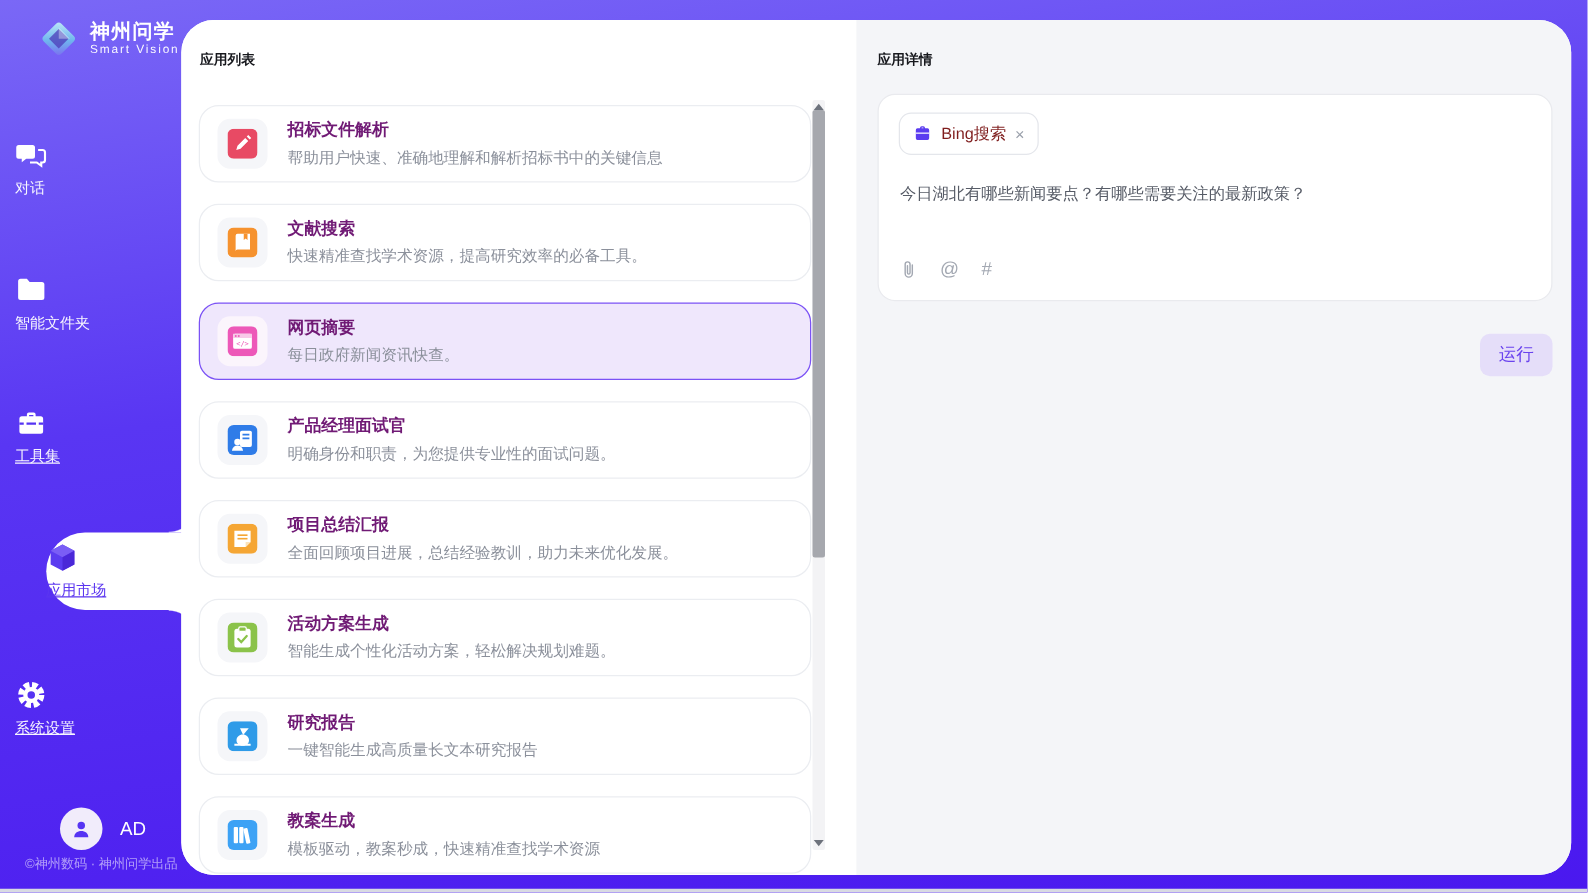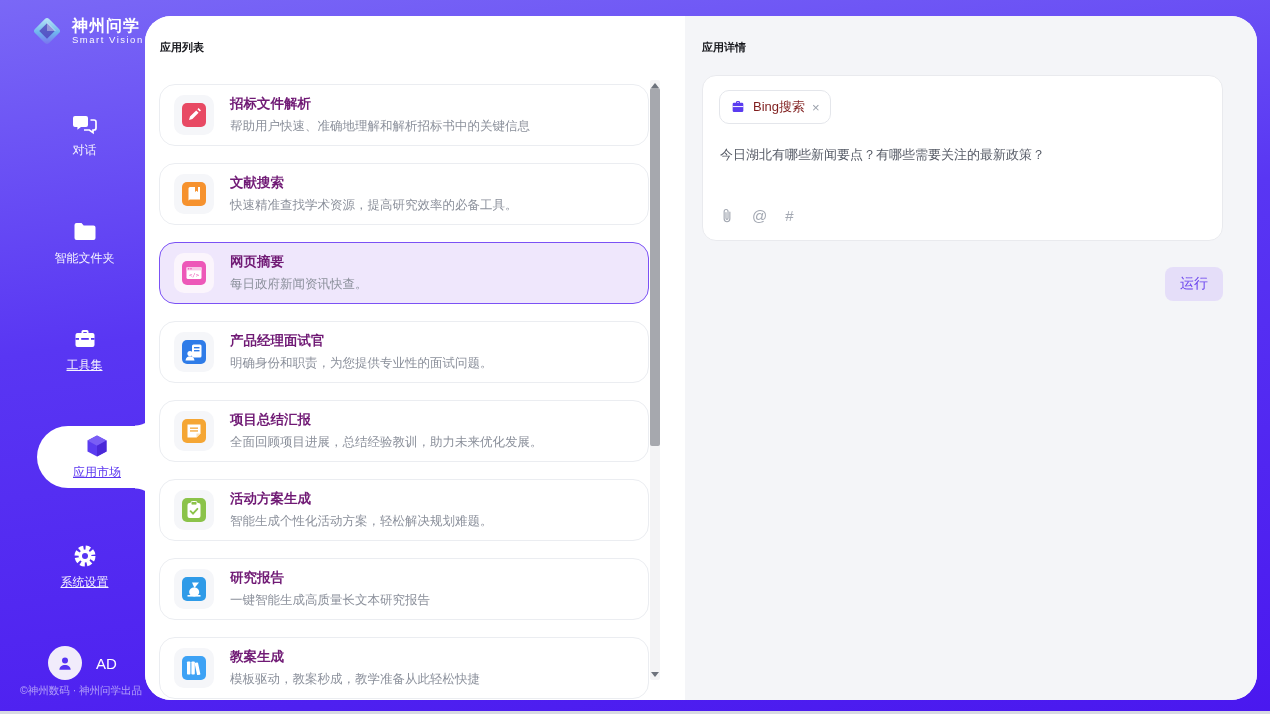--- a/index.html
+++ b/index.html
@@ -12,21 +12,21 @@
   body::after { content:""; position:absolute; left:0; right:0; bottom:0; height:3px; background:#d8dae2; }
 
   
   .sidebar { position:absolute; left:12px; top:0; width:145px; height:660px; color:#fff; }
   .brand { position:absolute; left:18px; top:14px; display:flex; align-items:center; gap:8px; }
   .brand-txt { display:flex; flex-direction:column; line-height:1.1; }
   .brand-name { font-size:16px; font-weight:bold; letter-spacing:1px; }
   .brand-sub { font-size:9.5px; letter-spacing:1.5px; opacity:.95; }
 
   .nav-item { position:absolute; left:0; width:145px; height:58px; display:flex; flex-direction:column;
-              align-items:center; justify-content:center; gap:5px; cursor:pointer; }
+              justify-content:center; gap:5px; cursor:pointer; }
   .nav-item .nav-ic { width:26px; height:26px; display:flex; align-items:center; justify-content:center; }
   .nav-item .nav-label { font-size:12px; color:rgba(255,255,255,.95); }
   .nav-item .nav-label.u { text-decoration:underline; }
 
   .nav-item.active { left:25px; width:120px; height:62px; background:#fff; border-radius:31px 0 0 31px; }
   .nav-item.active::before, .nav-item.active::after {
     content:""; position:absolute; right:0; width:22px; height:22px;
   }
   .nav-item.active::before { top:-22px; background:radial-gradient(circle 22px at 0 0, rgba(0,0,0,0) 21px, #fff 22px); }
   .nav-item.active::after  { bottom:-22px; background:radial-gradient(circle 22px at 0 100%, rgba(0,0,0,0) 21px, #fff 22px); }
@@ -55,21 +55,21 @@
   .app-txt { display:flex; flex-direction:column; gap:5px; min-width:0; }
   .app-title { font-size:13.5px; font-weight:bold; color:#701a75; }
   .app-desc { font-size:12.5px; color:#8b909b; white-space:nowrap; }
 
   .scrollbar { position:absolute; right:25px; top:64px; bottom:20px; width:10px; background:#f3f3f5; border-radius:2px; }
   .sb-thumb { position:absolute; left:0; top:8px; width:10px; height:358px; background:#a6a8ae; border-radius:2px; }
   .sb-arrow { position:absolute; left:1px; width:0; height:0; border-left:4px solid transparent; border-right:4px solid transparent; }
   .sb-up { top:3px; border-bottom:5px solid #6d727c; }
   .sb-down { bottom:3px; border-top:5px solid #6d727c; }
 
-  .detail-panel { flex:1; background:#f4f5f8; padding:24px 34px 0 17px; display:flex; flex-direction:column; }
+  .detail-panel { flex:1; background:#f4f5f8; padding:24px 15px 0 17px; display:flex; flex-direction:column; }
   .detail-card { margin-top:20px; height:166px; background:#fff; border:1px solid #e9eaee; border-radius:14px;
                  position:relative; }
   .chip { position:absolute; left:16px; top:14px; display:inline-flex; align-items:center; gap:7px;
           border:1px solid #e4e6eb; border-radius:10px; padding:7px 10px; background:#fff; }
   .chip-label { font-size:13px; color:#7f1d1d; }
   .chip-close { font-size:13px; color:#9aa0ab; cursor:pointer; line-height:1; }
   .query-text { position:absolute; left:17px; top:70px; font-size:13px; color:#565b66; }
   .tool-row { position:absolute; left:17px; bottom:16px; display:flex; align-items:center; gap:18px; color:#a3a8b2; }
   .tool-row .tico { font-size:15px; cursor:pointer; display:flex; align-items:center; }
   .run-row { display:flex; justify-content:flex-end; margin-top:26px; }
@@ -275,21 +275,21 @@
         <span class="app-ic-box">
             <svg width="24" height="24" viewBox="0 0 24 24">
               <rect width="24" height="24" rx="5" fill="#3da2f5"></rect>
               <rect x="5" y="5.5" width="3.4" height="13" rx=".8" fill="#ffffff"></rect>
               <rect x="9.4" y="5.5" width="3.4" height="13" rx=".8" fill="#ffffff"></rect>
               <rect x="13.8" y="6.5" width="3.4" height="12.5" rx=".8" transform="rotate(-12 15.5 12.7)" fill="#ffffff"></rect>
             </svg>
           </span>
         <span class="app-txt">
           <span class="app-title">教案生成</span>
-          <span class="app-desc">模板驱动，教案秒成，教学准备从此轻松快捷</span>
+          <span class="app-desc">模板驱动，教案秒成，快速精准查找学术资源</span>
         </span>
       </div>
       </div>
 
     <div class="scrollbar">
       <div class="sb-arrow sb-up"></div>
       <div class="sb-thumb"></div>
       <div class="sb-arrow sb-down"></div>
     </div>
   </div>

